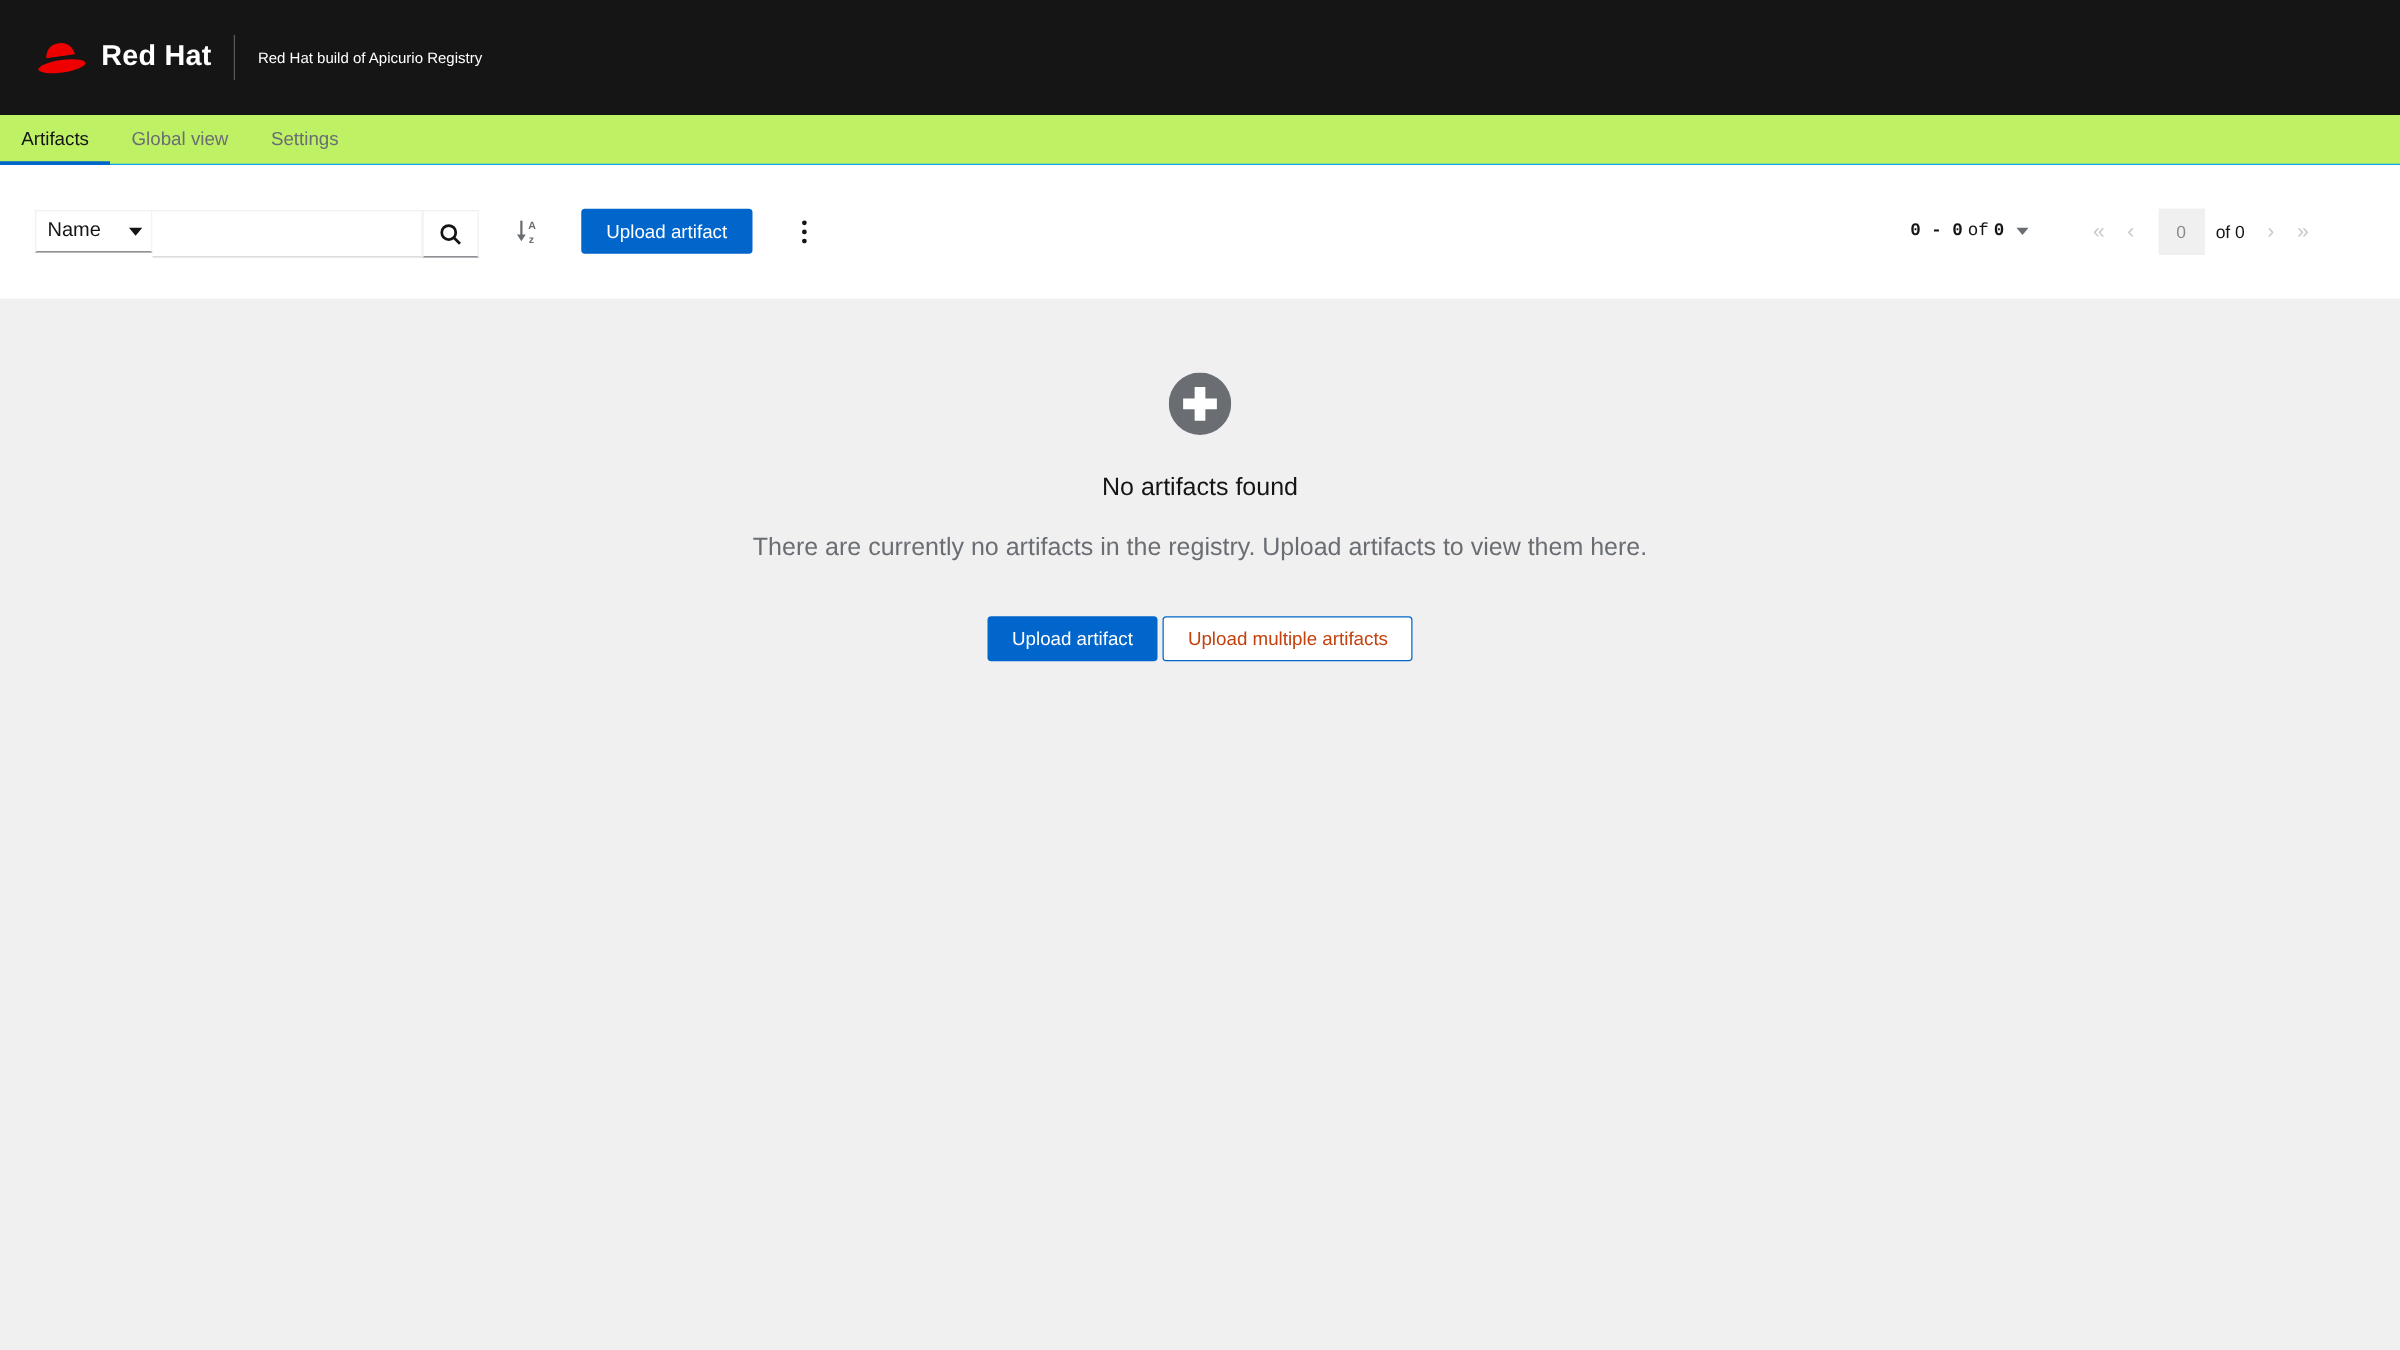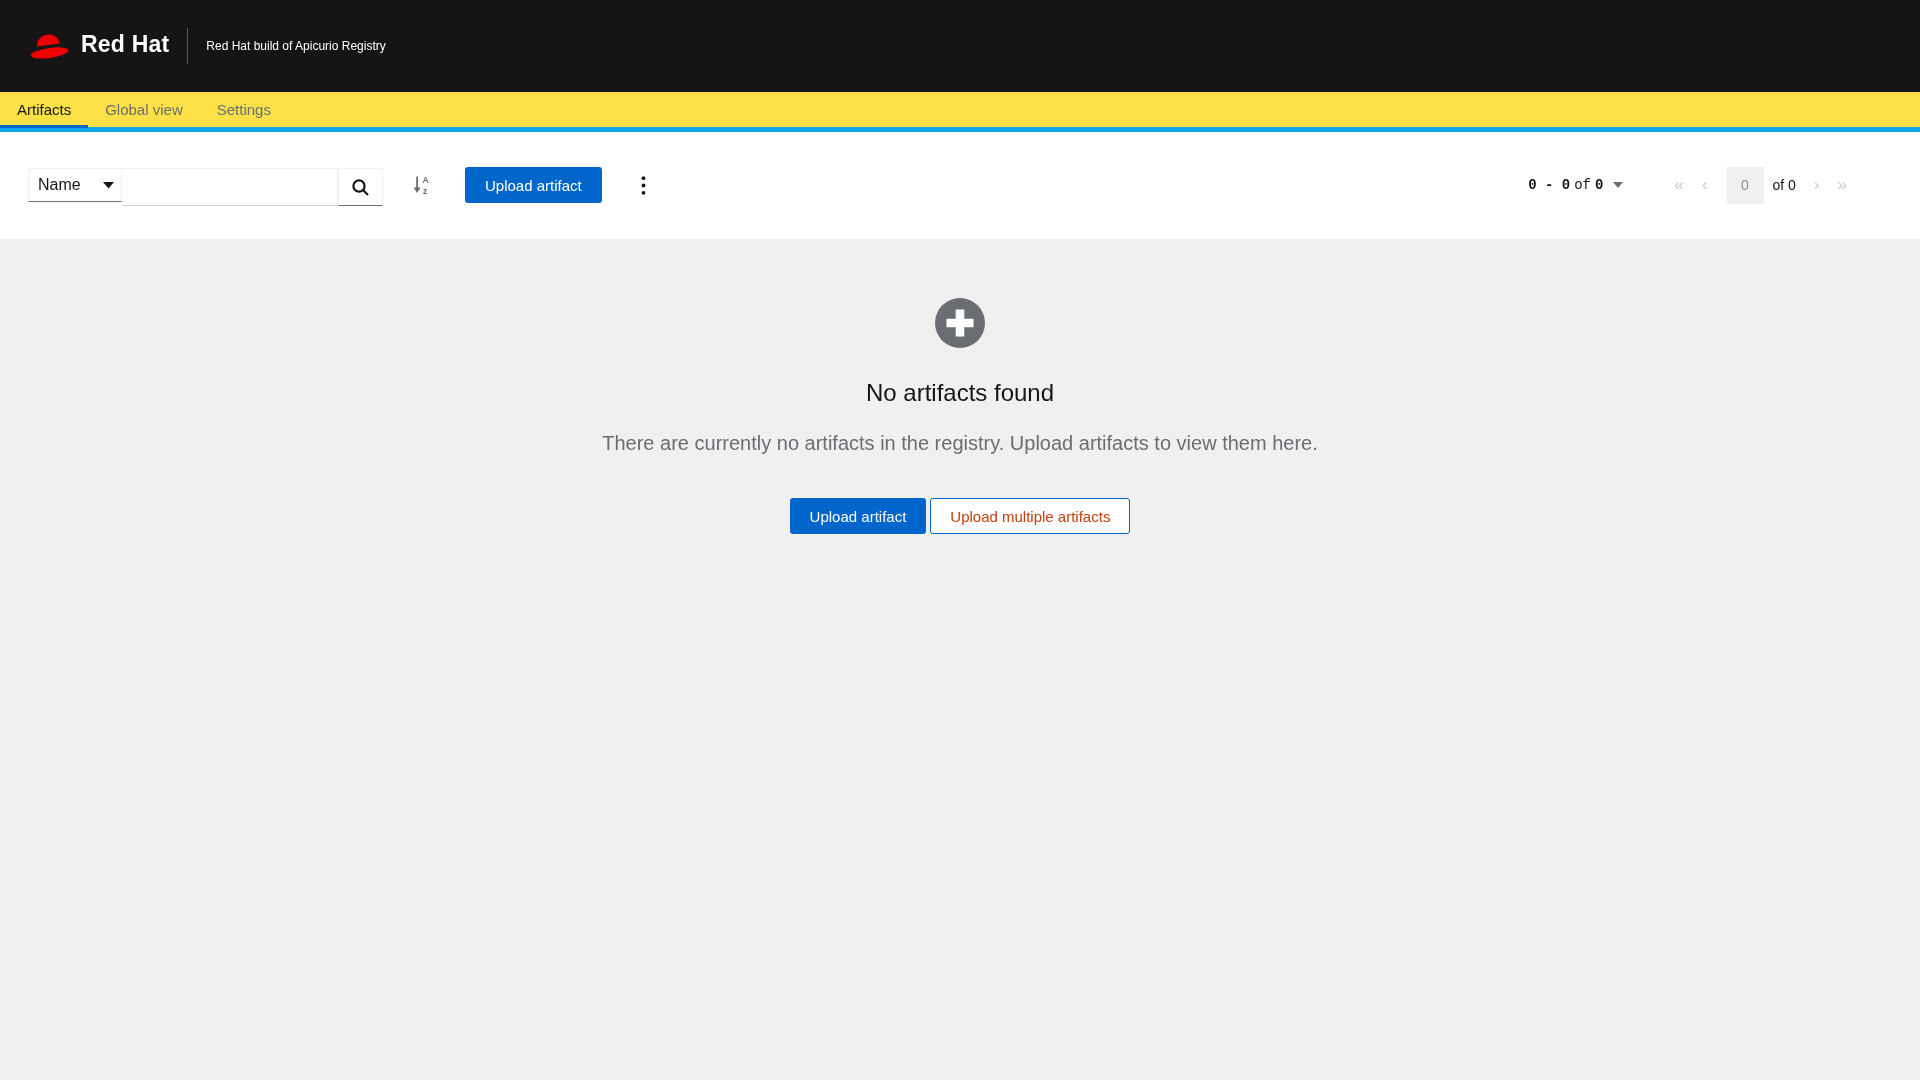--- a/index.html
+++ b/index.html
@@ -11,21 +11,21 @@
   }
 
   
   .masthead { flex:0 0 92px; background:#151515; display:flex; align-items:center; padding-left:29px; }
   .brand { display:flex; align-items:flex-start; cursor:pointer; }
   .brand-name { color:#fff; font-size:23px; font-weight:700; margin-left:12px; letter-spacing:.2px; }
   .mast-divider { width:1px; height:36px; background:#565a5e; margin:0 18px; }
   .app-title { color:#fff; font-size:12px; font-weight:400; }
 
   
-  .tabbar { flex:0 0 40px; background:#fde047; display:flex; align-items:stretch; border-bottom:5px solid #0ea5e9; }
+  .tabbar { flex:0 0 40px; background:#bef264; display:flex; align-items:stretch; border-bottom:1px solid #0ea5e9; }
   .tab { display:flex; align-items:center; padding:0 17px; font-size:15px; color:#6a6e73; position:relative; cursor:pointer; }
   .tab.active { color:#151515; }
   .tab.active::after { content:""; position:absolute; left:0; right:0; bottom:-1px; height:3px; background:#0066cc; }
 
   
   .toolbar-section { flex:0 0 107px; background:#fff; padding:34px 64px 0 28px;
     display:flex; align-items:flex-start; justify-content:space-between; }
   .toolbar-left { display:flex; align-items:center; height:38px; }
   .filter-group { display:flex; height:34px; }
   .filter-select { width:94px; background:#fff; border:1px solid #f0f0f0; border-bottom-color:#6a6e73;
@@ -52,21 +52,21 @@
   .pg-nav { display:flex; align-items:center; margin-left:42px; }
   .pg-nav-btn { background:none; border:none; color:#c8c9ca; font-size:17px; padding:0 9px; height:36px;
     font-family:inherit; cursor:default; }
   .pg-page-input { width:37px; height:37px; background:#f0f0f0; border:1px solid #f0f0f0; text-align:center;
     color:#8a8d90; font-size:14px; margin:0 9px 0 10px; font-family:inherit; outline:none; }
   .pg-of { margin-right:9px; white-space:nowrap; }
 
   
   .main { flex:1; background:#f0f0f0; display:flex; flex-direction:column; align-items:center; }
   .empty { padding-top:59px; display:flex; flex-direction:column; align-items:center; text-align:center; }
-  .empty-title { margin-top:31px; font-size:24px; font-weight:400; color:#151515; }
+  .empty-title { margin-top:31px; font-size:20px; font-weight:400; color:#151515; }
   .empty-desc { margin-top:25px; font-size:20px; color:#6a6e73; }
   .empty-actions { margin-top:43px; display:flex; gap:4px; }
   .btn { height:36px; font-size:15px; border-radius:3px; cursor:pointer; font-family:inherit; }
   .btn-primary { background:#0066cc; color:#fff; border:none; padding:0 20px; }
   .btn-secondary { background:#fff; color:#c2410c; border:1px solid #0066cc; padding:0 19px; }
 </style>
 </head>
 <body>
 
 <header class="masthead">

